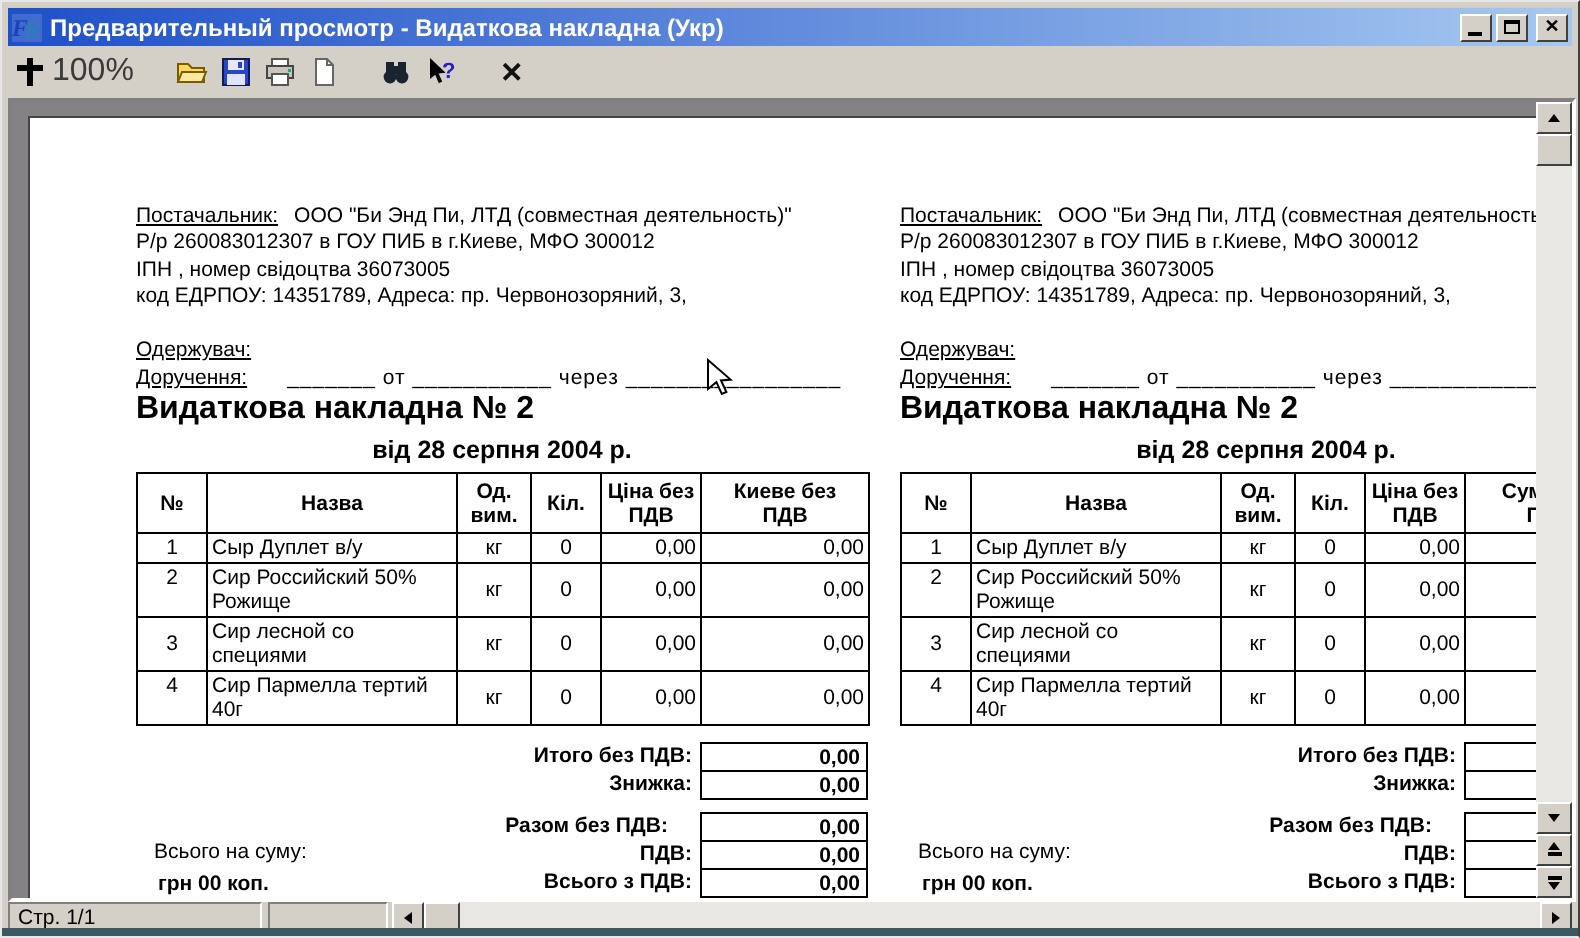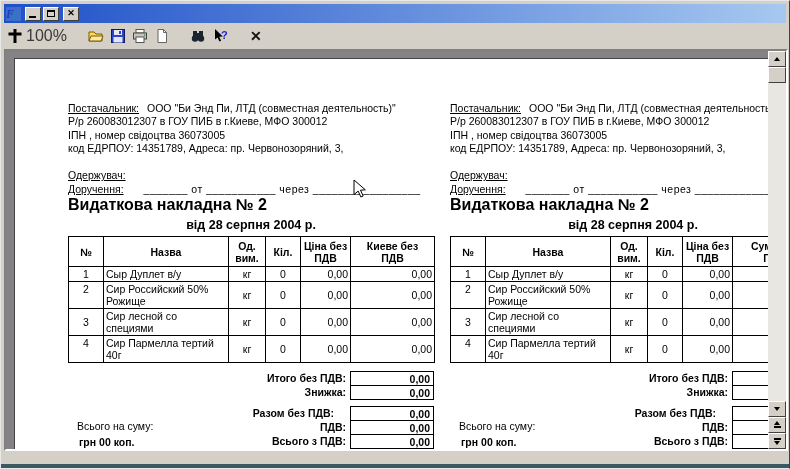--- a/index.html
+++ b/index.html
@@ -139,20 +139,21 @@
 <body>
 
 <div class="window">
 
   <div class="titlebar">
     <svg class="title-icon" viewBox="0 0 16 16">
       <rect x="0" y="1" width="15" height="14" fill="#ffffff" opacity="0.15"></rect>
       <text x="0" y="12" font-family="Liberation Serif, serif" font-size="12" font-style="italic" font-weight="bold" fill="#1a43b4">F</text>
       <text x="6" y="13" font-family="Liberation Serif, serif" font-size="12" font-style="italic" font-weight="bold" fill="#2a7fb4">R</text>
     </svg>
+    <span class="title-text">Предварительный просмотр - Видаткова накладна (Укр)</span>
     <div class="win-btns">
       <div class="win-btn">
           <span class="min-glyph"></span>
         </div>
       <div class="win-btn">
           <span class="max-glyph"></span>
         </div>
       <div class="win-btn close-btn">
           <span>✕</span>
         </div>
@@ -442,20 +443,33 @@
           <span class="tri-up"></span>
           <span class="bar"></span>
         </div>
       <div class="sb-btn">
           <span class="bar"></span>
           <span class="tri-down"></span>
         </div>
     </div>
   </div>
 
+  <div class="statusbar">
+    <div class="status-panel sp1">Стр. 1/1</div>
+    <div class="status-panel sp2"></div>
+    <div class="hscroll">
+      <div class="sb-btn hs-left">
+          <span class="tri-left"></span>
+        </div>
+      <div class="thumb"></div>
+      <div class="sb-btn hs-right">
+          <span class="tri-right"></span>
+        </div>
+    </div>
+  </div>
 
   <div class="bottom-strip"></div>
 
   <svg class="mouse-cursor" width="14" height="20" viewBox="0 0 14 20">
     <path d="M1 1 L1 15.5 L5.2 12.1 L7.9 18 L10.2 17 L7.5 11.2 L12.3 10.8 Z" fill="#fff" stroke="#000" stroke-width="1"></path>
   </svg>
 
 </div>
 
 </body></html>

